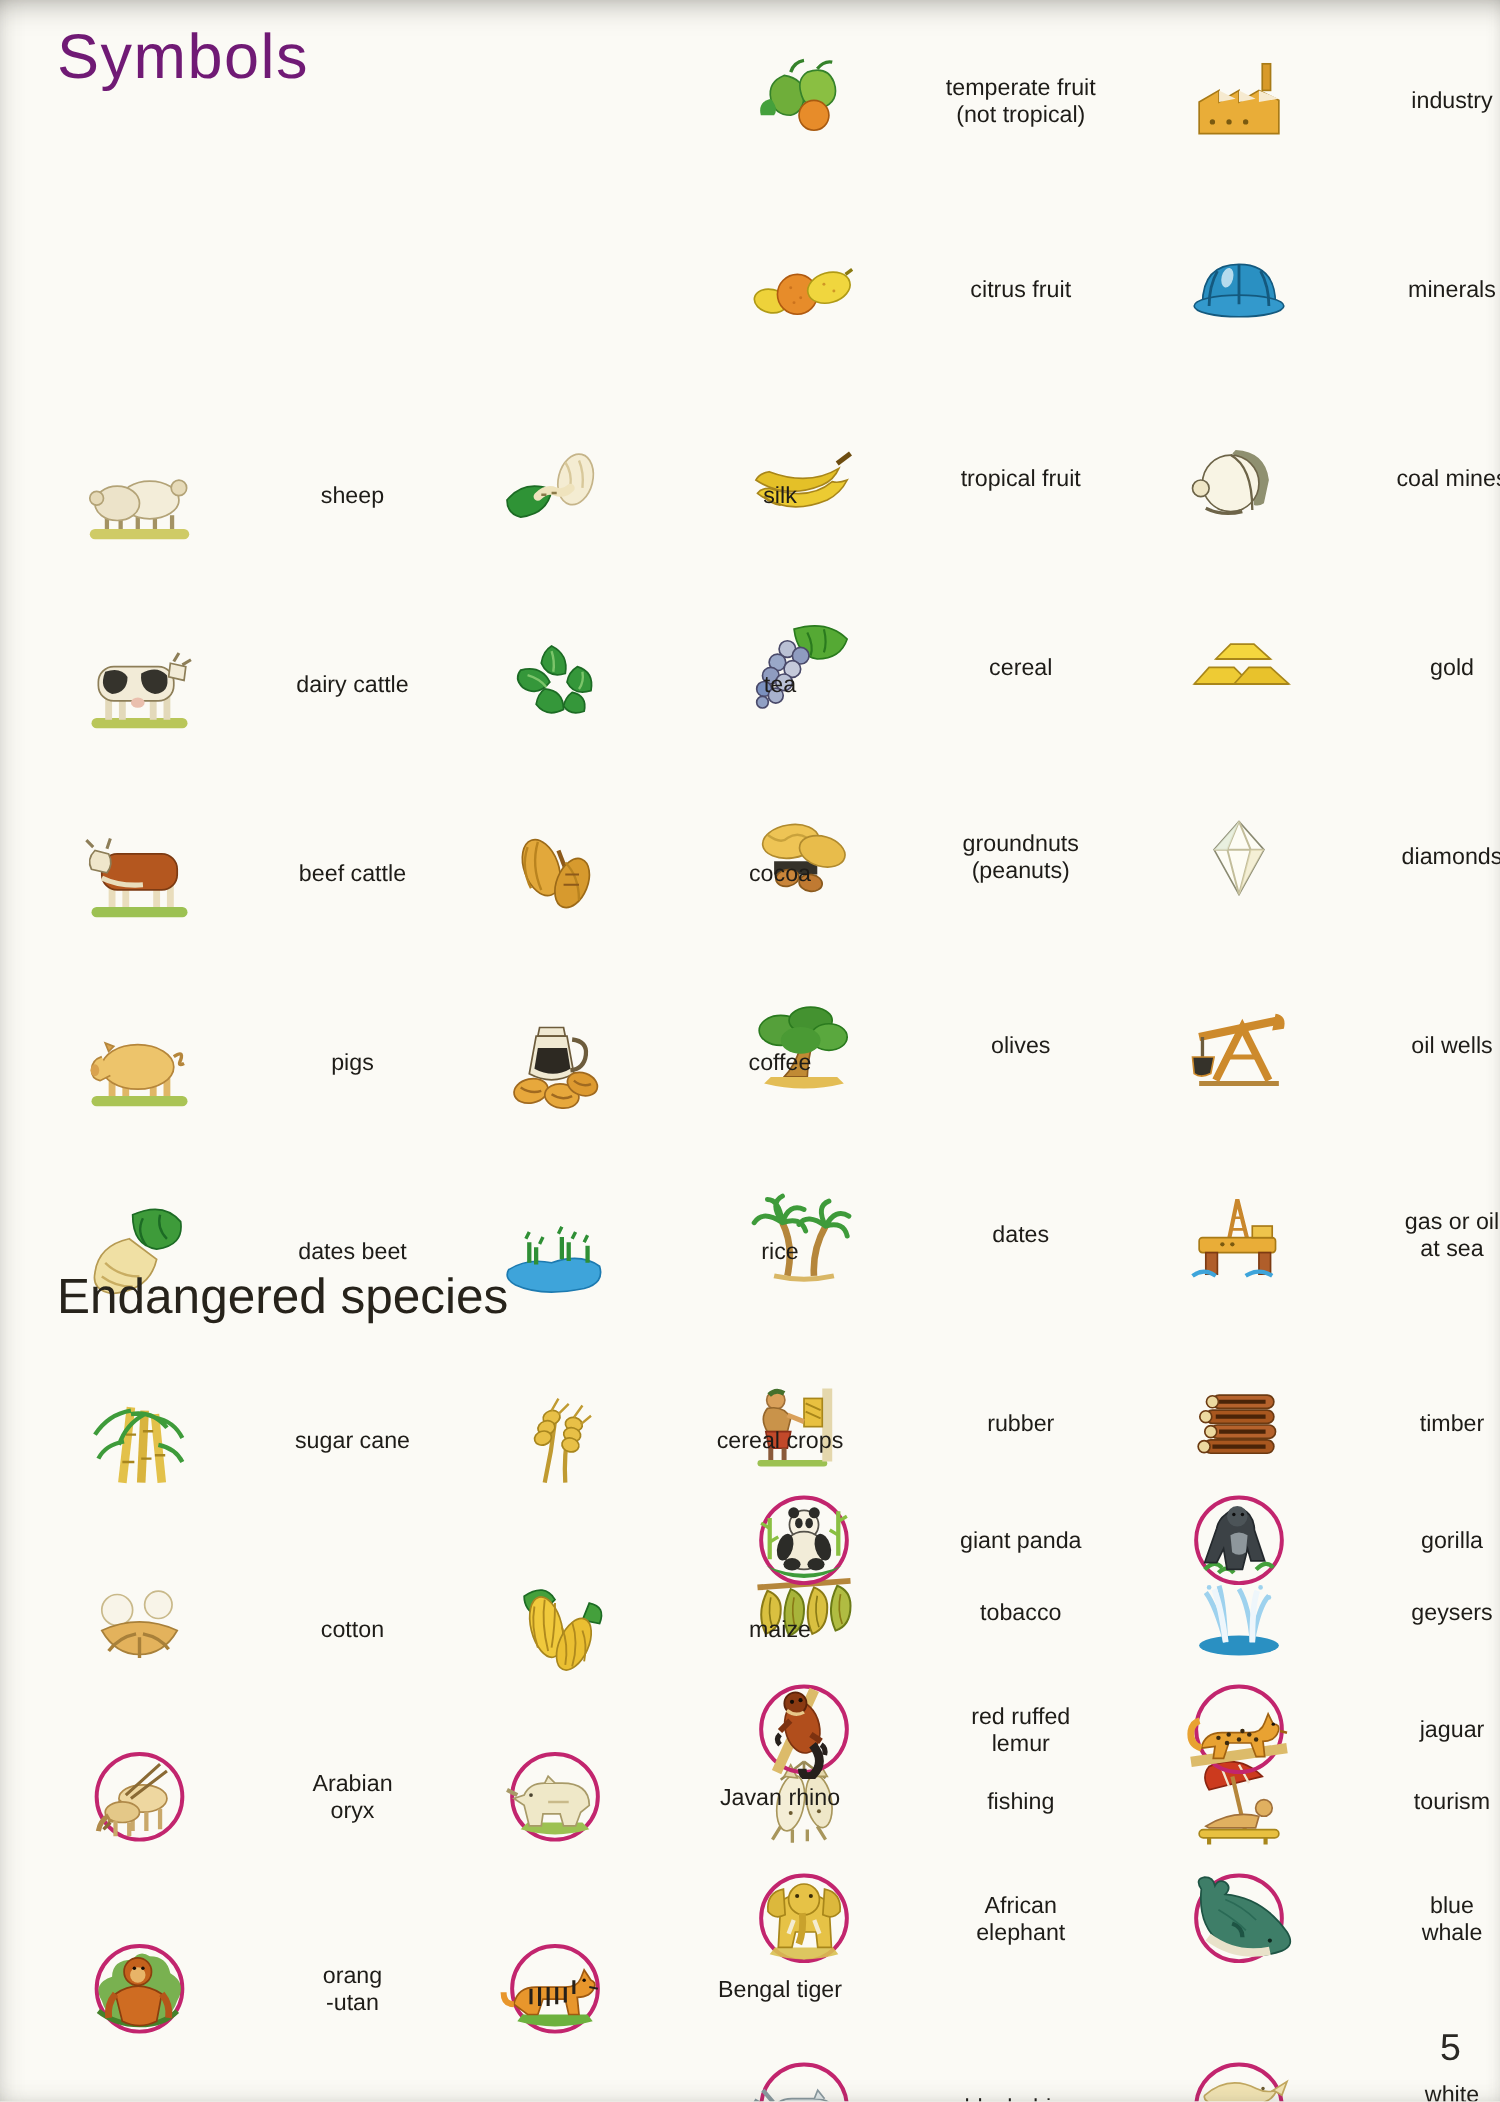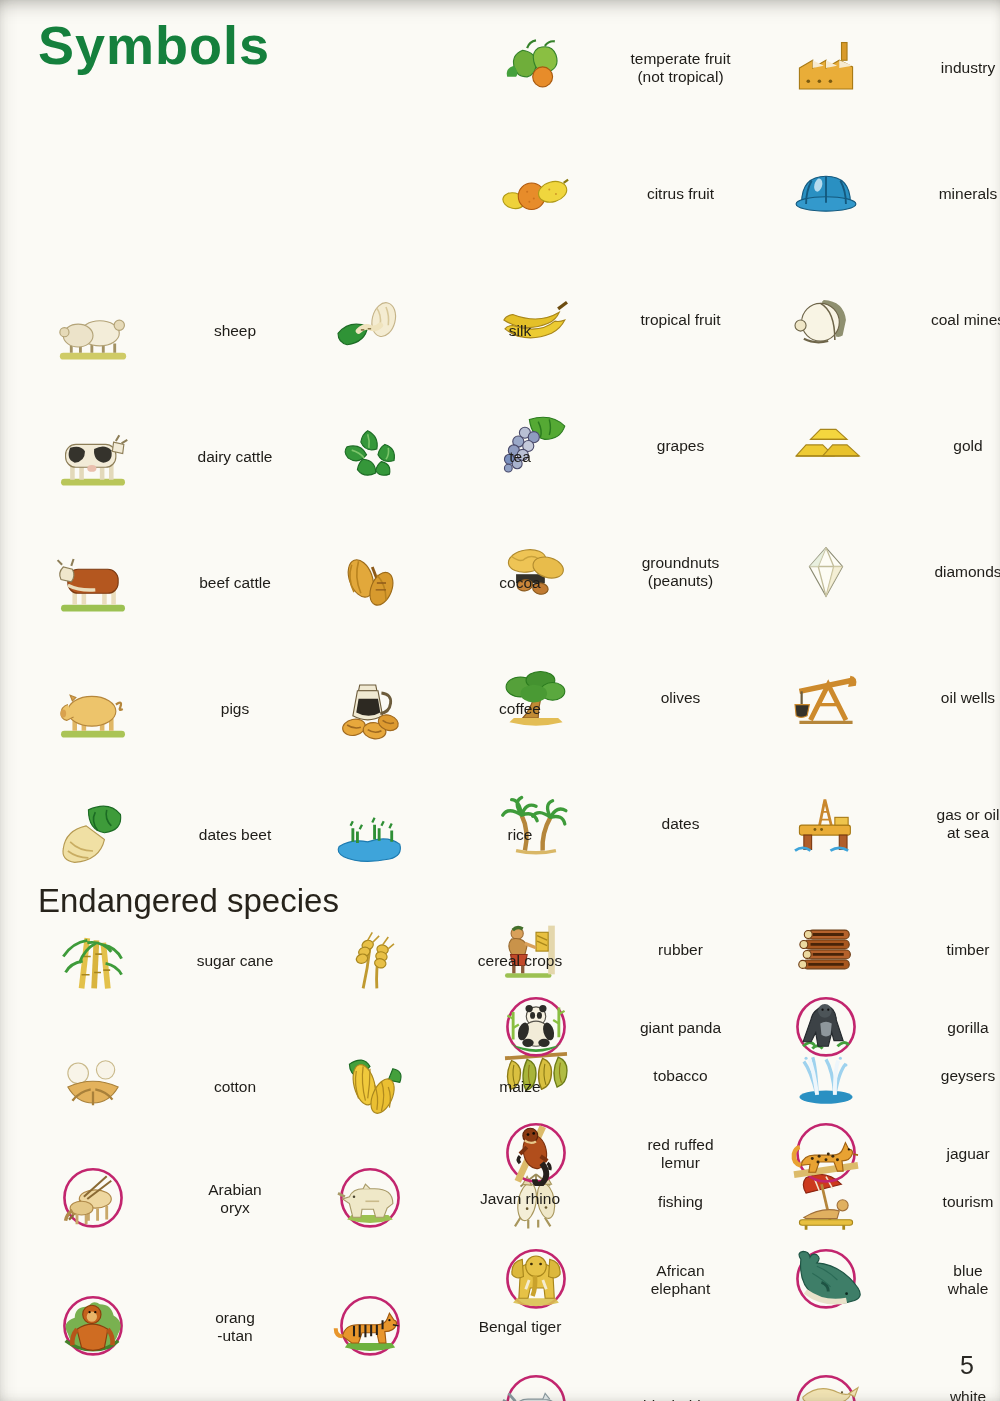--- a/index.html
+++ b/index.html
@@ -9,23 +9,23 @@
     font-family:"Liberation Sans",sans-serif;color:#23211c;
   }
   .page::before{
     content:"";position:absolute;inset:0;pointer-events:none;z-index:9;
     box-shadow:inset 0 16px 20px -16px rgba(70,68,60,.5),
                inset 14px 0 20px -18px rgba(70,68,60,.3),
                inset -8px 0 14px -12px rgba(70,68,60,.15),
                inset 0 -10px 16px -13px rgba(70,68,60,.28);
   }
   .intro{position:absolute;left:38px;top:14px;width:452px;}
-  .intro h1{margin:0;font-size:54px;font-weight:700;letter-spacing:1px;color:#15803d;}
+  .intro h1{margin:0;font-size:42px;font-weight:400;letter-spacing:1px;color:#701a75;}
   .body-text{margin:7px 0 0;font-size:22.5px;line-height:29px;white-space:pre-wrap;color:#23211c;}
-  .endangered-head{position:absolute;left:38px;top:882px;width:462px;}
+  .endangered-head{position:absolute;left:38px;top:845px;width:462px;}
   .endangered-head h2{margin:0;font-size:33px;font-weight:500;color:#27231b;}
   .endangered-head .body-text{margin-top:10px;}
 
   .legend{position:absolute;display:grid;align-items:center;justify-items:center;gap:40px;}
   #symbols-left{left:35px;top:288px;grid-template-columns:115px 90px 100px 120px;grid-auto-rows:86px;}
   #symbols-right{left:493px;top:25px;grid-template-columns:85px 125px 85px 120px;grid-auto-rows:86px;}
   #endangered-right{left:493px;top:985px;grid-template-columns:85px 125px 85px 120px;grid-auto-rows:86px;}
   #endangered-left{left:35px;top:1155px;grid-template-columns:115px 90px 100px 120px;grid-auto-rows:88px;}
 
   .cell.icon{display:flex;align-items:center;justify-content:center;}
@@ -121,21 +121,21 @@
             <circle cx="16" cy="24" r="5" fill="#9aa8c8"></circle>
             <circle cx="25" cy="28" r="5" fill="#c4c9da"></circle>
             <circle cx="12" cy="32" r="5" fill="#8f9cc0"></circle>
             <circle cx="20" cy="36" r="5" fill="#b9c0d4"></circle>
             <circle cx="8" cy="40" r="4.5" fill="#7a90be"></circle>
             <circle cx="15" cy="44" r="4.5" fill="#a8b2cc"></circle>
             <circle cx="7" cy="48" r="3.5" fill="#90a0c4"></circle>
           </g>
         </svg>
       </div>
-      <div class="cell label">grapes</div>
+      <div class="cell label">cereal</div>
       <div class="cell icon">
         <svg viewBox="0 0 64 56" aria-hidden="true">
           <path d="M18 22 l9 -9 h14 l10 9 z" fill="#f4d63e" stroke="#a8861a"></path>
           <path d="M5 37 l9 -10 h15 l10 10 z" fill="#eecb34" stroke="#a8861a"></path>
           <path d="M29 37 l9 -10 h13 l11 10 z" fill="#e8c22c" stroke="#a8861a"></path>
           <path d="M5 37 h57 M18 22 h33" stroke="#a8861a" stroke-width="1.2"></path>
         </svg>
       </div>
       <div class="cell label">gold</div>
       <div class="cell icon">

